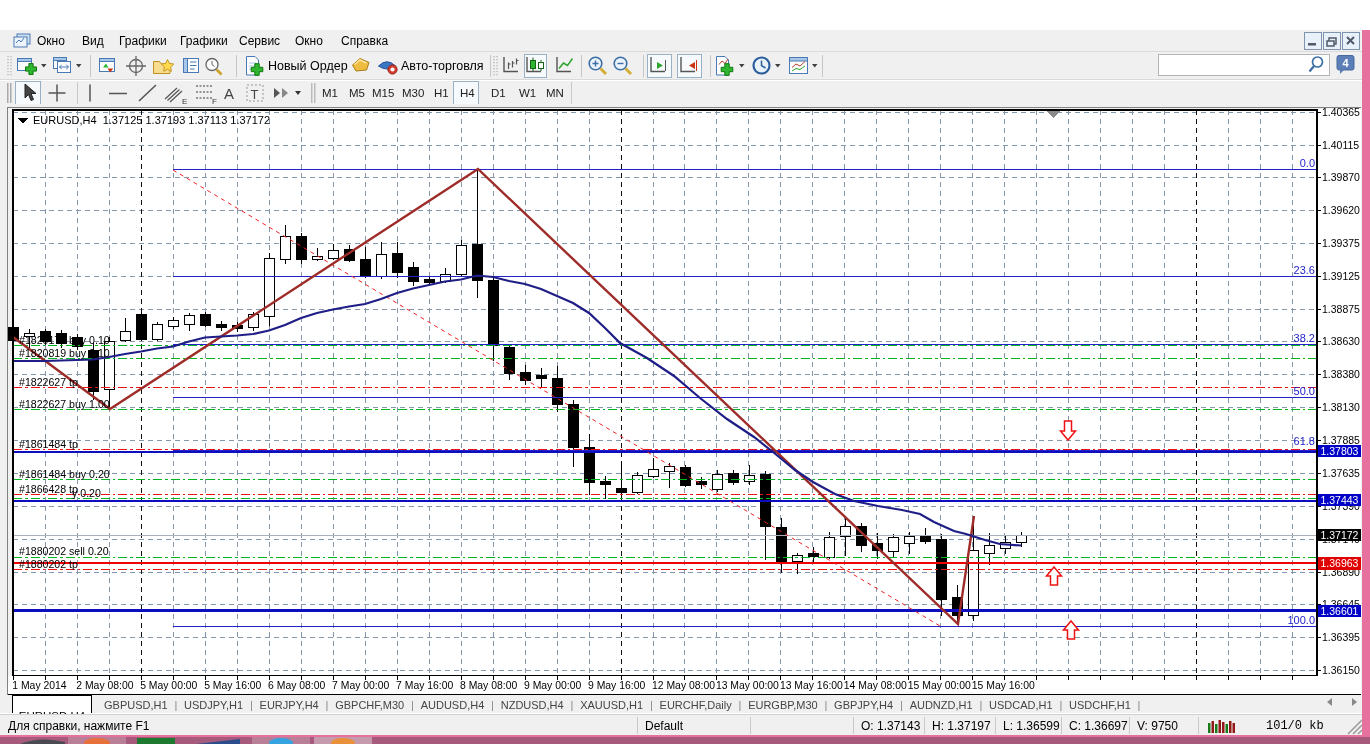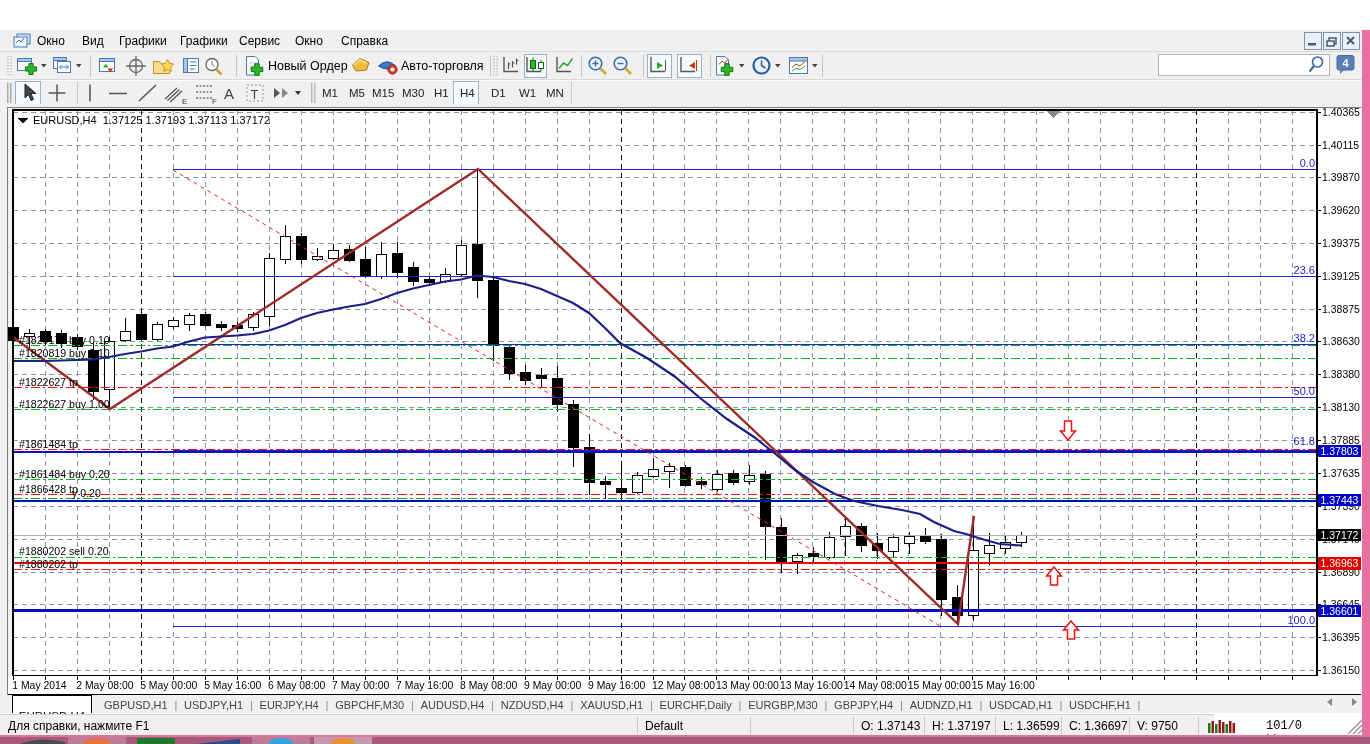--- a/index.html
+++ b/index.html
@@ -8,21 +8,21 @@
 .abs { position:absolute; }
 #titlebar { left:8px; top:7px; width:1362px; height:23px; background:#e7719e; }
 #titletext { position:absolute; left:0; top:2.5px; width:100%; text-align:center; font-size:14.2px; color:#23121c; }
 #rightborder { left:1362px; top:30px; width:8px; height:707px; background:#e7719e; }
 #closebtn { position:absolute; left:1310px; top:0px; width:45px; height:14px; background:#c4504e; }
 #menubar { left:0; top:30px; width:1362px; height:22px; background:#f0f0f0; font-size:12px; color:#000; border-bottom:1px solid #dadada; }
 #menubar span { position:absolute; top:4px; }
 #toolbar1 { left:0; top:52px; width:1362px; height:28px; background:#f0f0f0; border-bottom:1px solid #d9d9d9; }
 #toolbar2 { left:0; top:81px; width:1362px; height:23px; background:#f0f0f0; }
 #tabsrow { left:0; top:695px; width:1362px; height:18px; background:#f0f0f0; font-size:12px; color:#333; }
-#statusbar { left:0; top:714px; width:1214px; height:21px; background:#f0f0f0; border-top:1px solid #d0d0d0; font-size:12px; color:#000; }
+#statusbar { left:0; top:714px; width:1362px; height:21px; background:#f0f0f0; border-top:1px solid #d0d0d0; font-size:12px; color:#000; }
 #taskbar { left:0; top:737px; width:1370px; height:7px; background:#a65a7c; }
 #botborder { left:0; top:735px; width:1370px; height:2px; background:#e7719e; }
 .vline { position:absolute; top:2px; width:1px; height:17px; background:#c9c9c9; }
 .tab { color:#444; font-size:11px; }
 .tabsep { color:#888; margin:0 6.8px; font-size:11px; }
 </style></head>
 <body>
 <div id="win">
 <div class="abs" style="left:0;top:0;width:1370px;height:7px;background:#fff;"></div>
 <div class="abs" style="left:0;top:7px;width:8px;height:23px;background:#fff;"></div>

